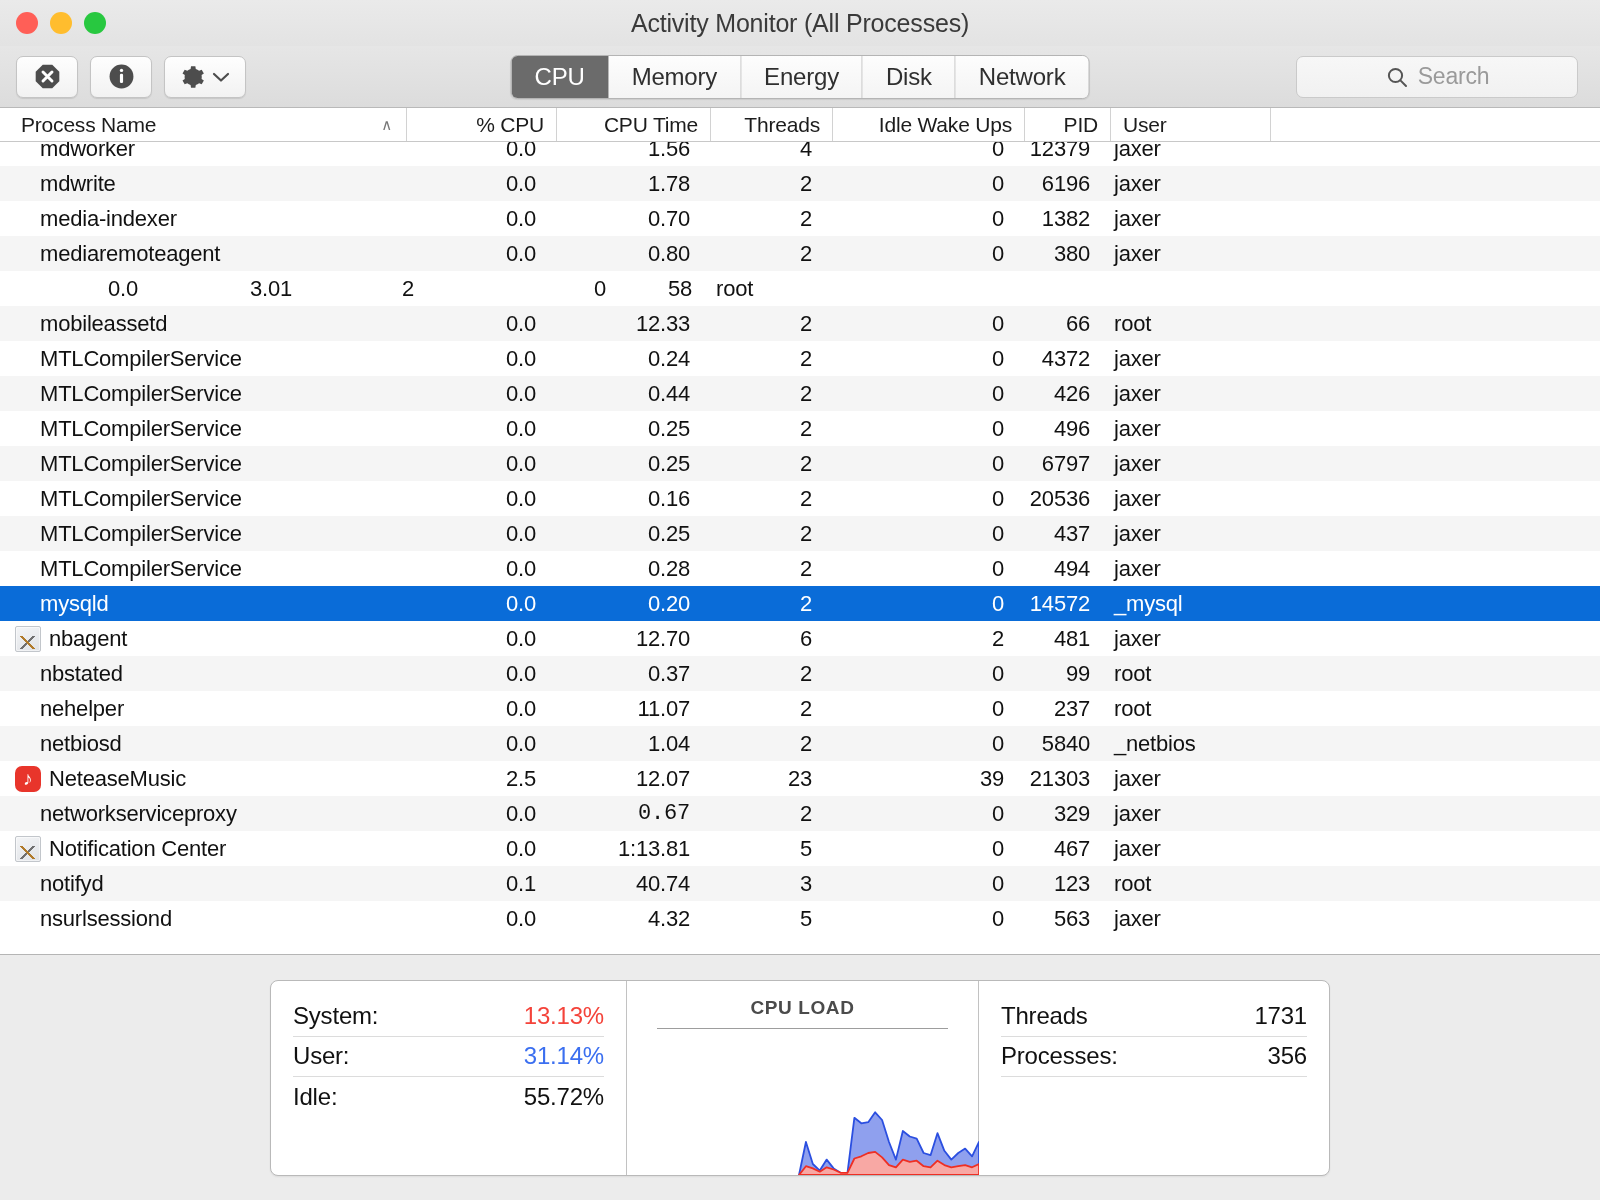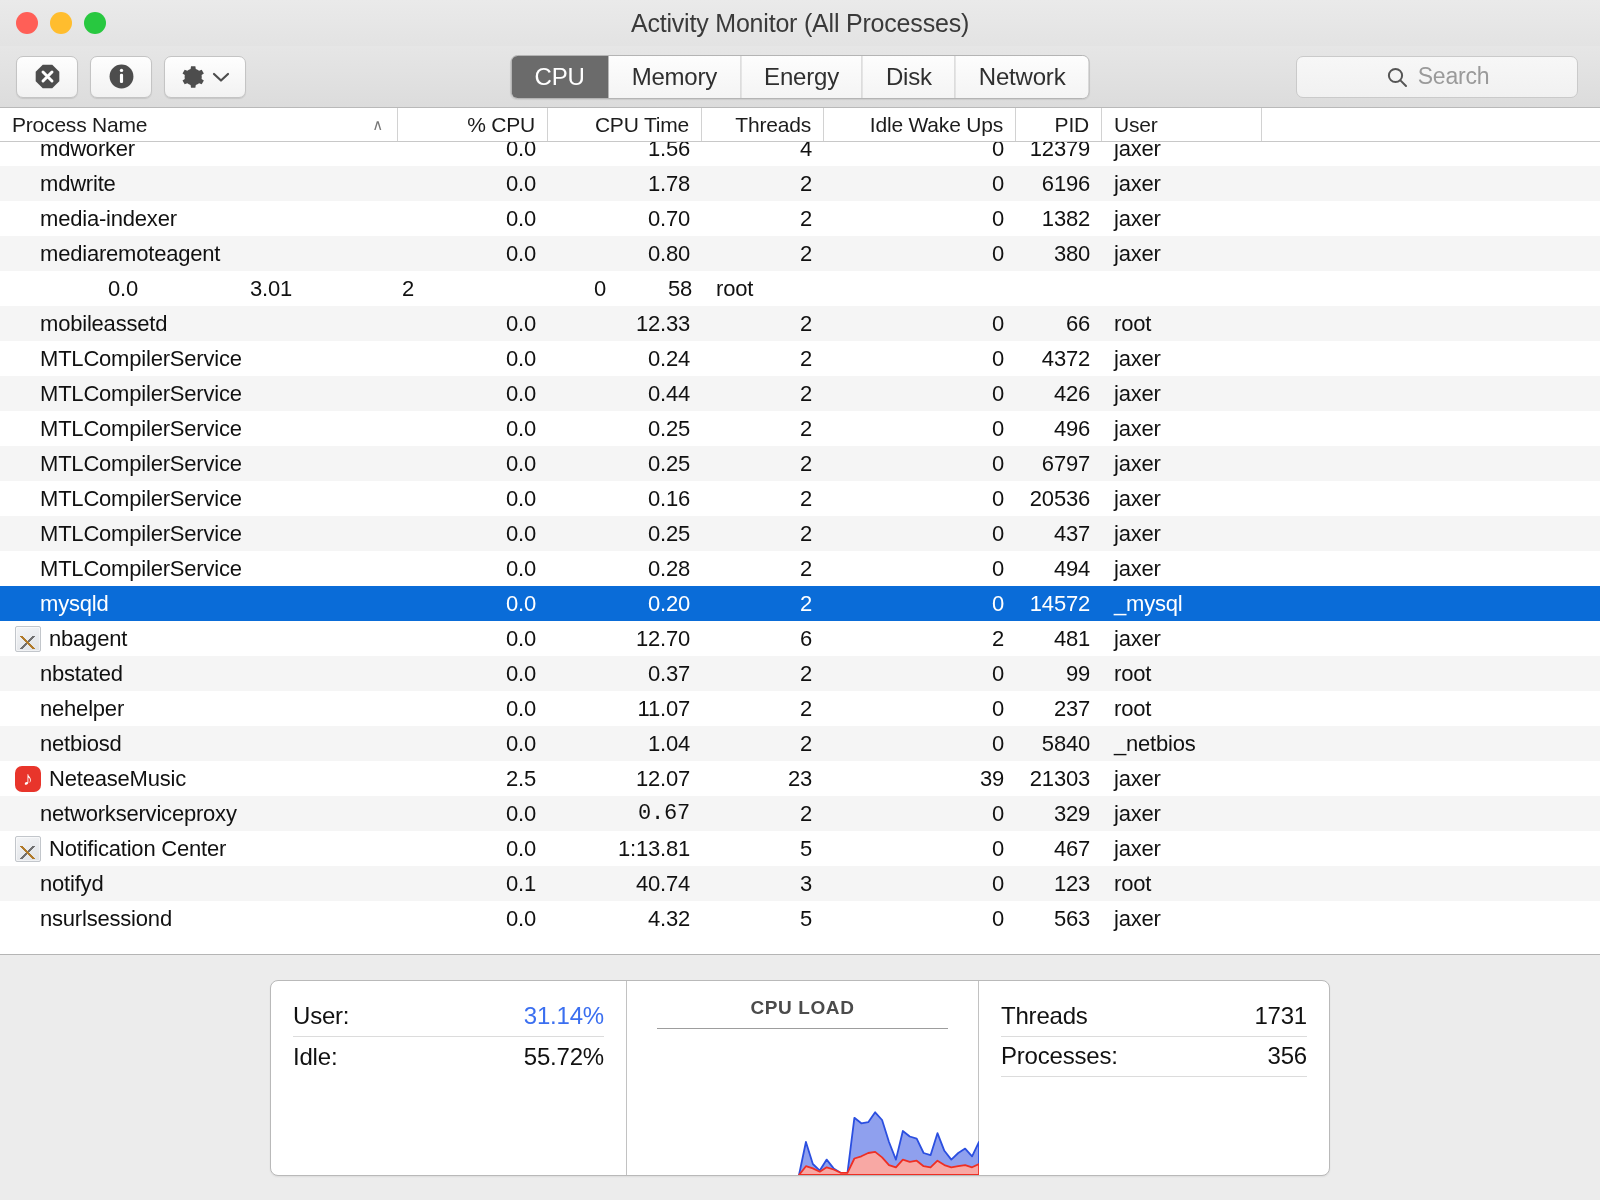--- a/index.html
+++ b/index.html
@@ -216,21 +216,21 @@
     <div class="search">
       <svg width="24" height="24" viewBox="0 0 24 24">
         <circle cx="10.5" cy="10.5" r="6.6" stroke="#555" stroke-width="2" fill="none"></circle>
         <path d="M15.4 15.4 L21 21" stroke="#555" stroke-width="2" stroke-linecap="round"></path>
       </svg>
       <span class="search-ph">Search</span>
     </div>
   </div>
 
   <div class="colhead" id="colhead">
-      <div class="ch left" style="width: 398px; flex: 0 0 398px;">
+      <div class="ch left" style="width: 398px; flex: 0 0 398px; margin-left: 9px;">
         <span>Process Name</span>
         <span class="sortcaret">∧</span>
       </div>
       <div class="ch num" style="width: 150px; flex: 0 0 150px;">
         <span>% CPU</span>
       </div>
       <div class="ch num" style="width: 154px; flex: 0 0 154px;">
         <span>CPU Time</span>
       </div>
       <div class="ch num" style="width: 122px; flex: 0 0 122px;">
@@ -802,20 +802,24 @@
           <span>jaxer</span>
         </div>
         <div class="cell left" style="width: 338px; flex: 0 0 338px;"></div>
       </div>
     </div>
 
   <div class="bottom">
     <div class="statpanel">
 
       <div class="sp-col left">
+        <div class="sline">
+          <span>System:</span>
+          <span class="sval red">13.13%</span>
+        </div>
         <div class="sline">
           <span>User:</span>
           <span class="sval blue">31.14%</span>
         </div>
         <div class="sline">
           <span>Idle:</span>
           <span class="sval">55.72%</span>
         </div>
       </div>
 

